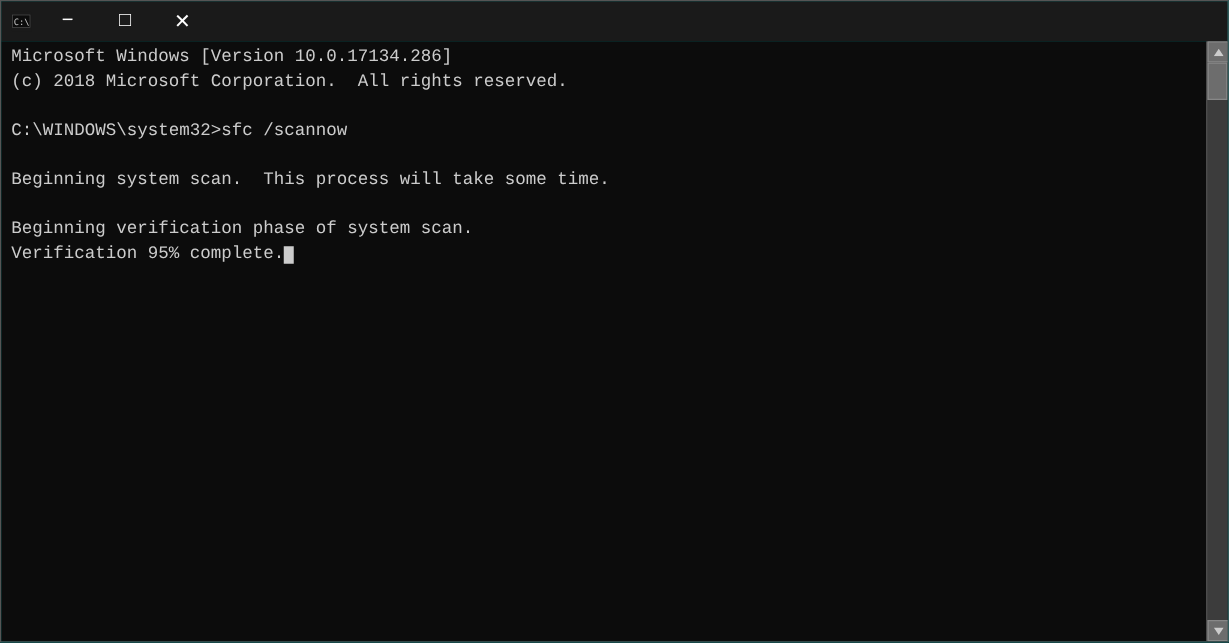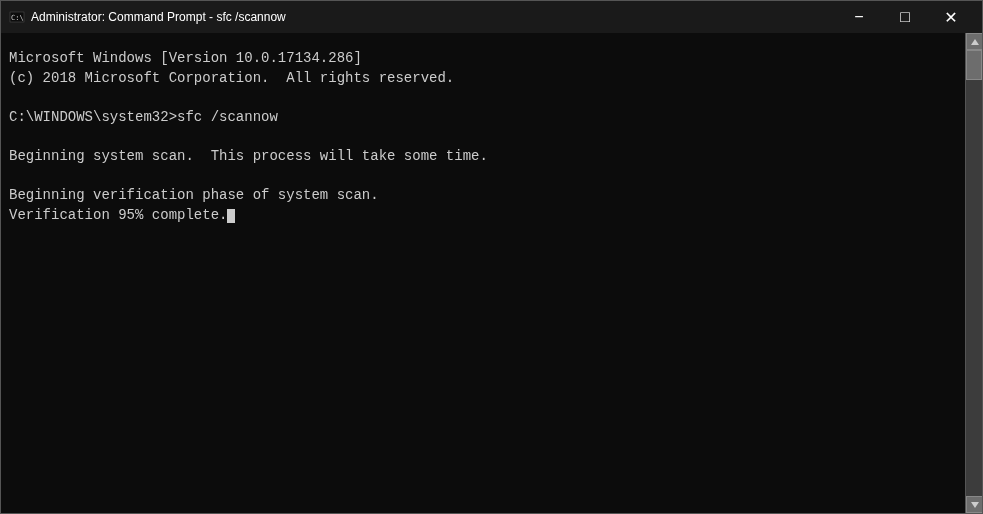--- a/index.html
+++ b/index.html
@@ -77,21 +77,21 @@
 
     .window-body {
       flex: 1;
       background: #0c0c0c;
       display: flex;
       overflow: hidden;
     }
 
     .console-area {
       flex: 1;
-      padding: 16px 8px;
+      padding: 4px 8px;
       overflow: hidden;
       position: relative;
     }
 
     .console-text {
       color: #cccccc;
       font-family: 'Consolas', 'Courier New', monospace;
       font-size: 14px;
       line-height: 1.4;
       white-space: pre;
@@ -148,21 +148,20 @@
 <div class="window">
 
   <div class="title-bar">
     <div class="title-bar-icon">
       <svg viewBox="0 0 16 16" fill="none" xmlns="http://www.w3.org/2000/svg">
         <rect width="16" height="16" fill="#1a1a1a"></rect>
         <rect x="1" y="3" width="14" height="10" fill="#0c0c0c" stroke="#555" stroke-width="0.5"></rect>
         <text x="2" y="11" font-family="monospace" font-size="7" fill="#cccccc">C:\</text>
       </svg>
     </div>
-    <span class="title-bar-text">Administrator: Command Prompt - sfc /scannow</span>
     <div class="title-bar-controls">
       <button class="title-bar-btn">−</button>
       <button class="title-bar-btn">□</button>
       <button class="title-bar-btn close-btn">✕</button>
     </div>
   </div>
 
   <div class="window-body">
     <div class="console-area">
       <div class="console-text" id="console-output">Microsoft Windows [Version 10.0.17134.286]

